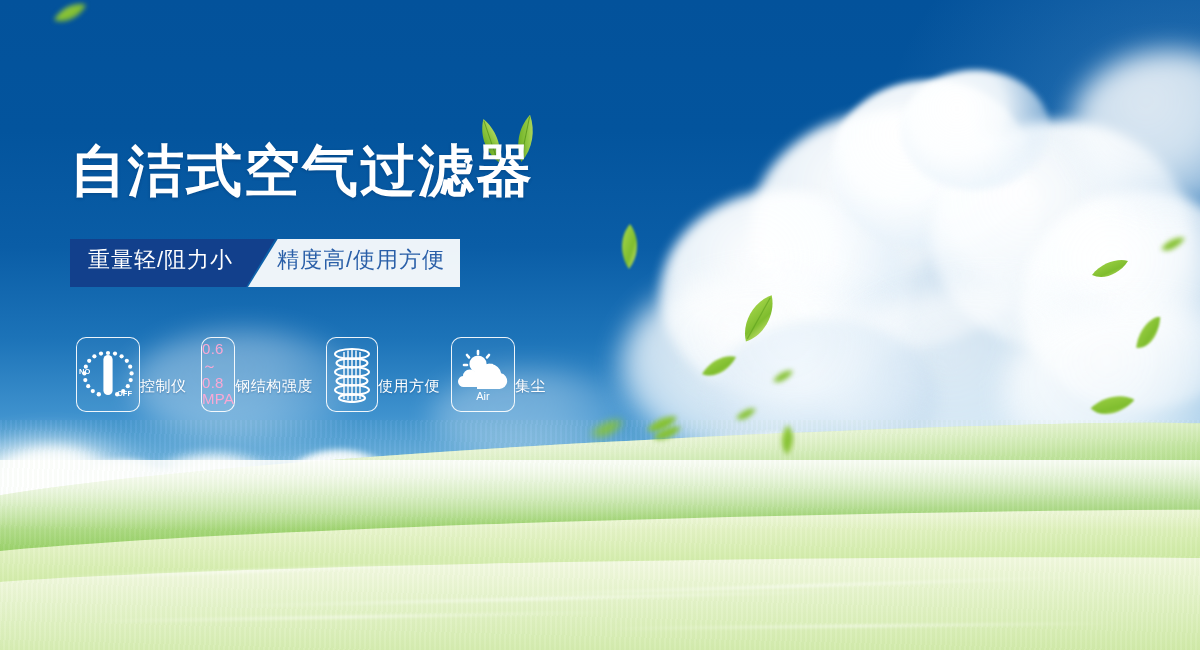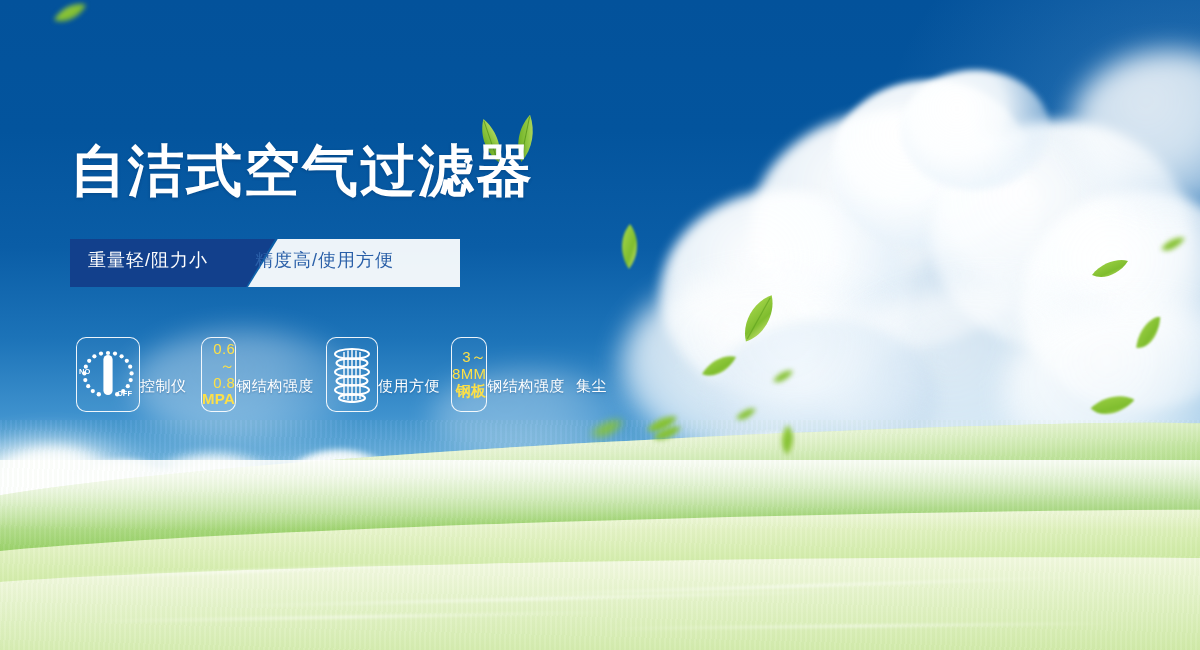--- a/index.html
+++ b/index.html
@@ -132,42 +132,42 @@
     background:#12408c;
     clip-path:polygon(0 0, 100% 0, 86% 100%, 0 100%);
   }
   .banner .right{
     position:absolute;left:178px;top:0;height:48px;width:212px;
     background:rgba(255,255,255,.93);
     clip-path:polygon(14% 0, 100% 0, 100% 100%, 0 100%);
   }
   .banner .lbl{
     position:absolute;top:0;height:41px;display:flex;align-items:center;
-    font-size:18px;letter-spacing:1px;white-space:nowrap;
+    font-size:22px;letter-spacing:1px;white-space:nowrap;
   }
   .banner .lbl.a{left:18px;color:#ffffff;}
-  .banner .lbl.b{left:185px;color:#2a5fa8;}
+  .banner .lbl.b{left:207px;color:#2a5fa8;}
 
   
   .features{position:absolute;left:76px;top:337px;display:flex;gap:50px;}
   .feat{width:75px;display:flex;flex-direction:row;align-items:center;}
   .feat .box{
     width:75px;height:75px;border:1.6px solid rgba(255,255,255,.92);
     border-radius:10px;position:relative;
     display:flex;align-items:center;justify-content:center;
     background:rgba(255,255,255,.035);
   }
   .feat .cap{
     margin-top:24px;font-size:15px;color:#ffffff;white-space:nowrap;
     text-shadow:0 1px 2px rgba(0,40,90,.3);letter-spacing:.5px;
   }
   .feat .txticon{
-    color:#fde047;text-align:right;line-height:1.12;font-size:15px;letter-spacing:.3px;
-  }
-  .feat .txticon .l2{display:block;font-weight:bold;}
+    color:#f9a8d4;text-align:left;line-height:1.12;font-size:15px;letter-spacing:.3px;
+  }
+  .feat .txticon .l2{display:block;}
   .icon-svg{display:block;}
 
   
   .leaf{position:absolute;pointer-events:none;}
   .leaf.b1{filter:blur(1.2px);}
   .leaf.b2{filter:blur(2.6px);}
   .leaf.b3{filter:blur(4.5px);}
 </style>
 </head>
 <body>
@@ -323,31 +323,42 @@
             <line x1="21" y1="3.5" x2="21" y2="53"></line>
             <line x1="25" y1="3" x2="25" y2="54"></line>
             <line x1="29" y1="3.5" x2="29" y2="53"></line>
             <line x1="33" y1="5" x2="33" y2="52"></line>
           </g>
         </svg>
       </div>
       <div class="cap">使用方便</div>
     </div>
 
+
     <div class="feat">
       <div class="box">
-        <div class="txticon">
-          <span>3～8MM</span>
-          <span class="l2">钢板</span>
-        </div>
+        <svg class="icon-svg" width="62" height="56" viewBox="0 0 62 56">
+          <g fill="#ffffff">
+
+            <circle cx="26" cy="17" r="8.6"></circle>
+            <g stroke="#ffffff" stroke-width="2.6" stroke-linecap="round">
+              <line x1="26" y1="4" x2="26" y2="7"></line>
+              <line x1="37" y1="8" x2="35" y2="10.4"></line>
+              <line x1="15" y1="8" x2="17" y2="10.4"></line>
+              <line x1="40" y1="18" x2="37" y2="18"></line>
+              <line x1="12" y1="18" x2="15" y2="18"></line>
+            </g>
+
+            <path d="M11 29 a6.5 6.5 0 0 1 6.5-6.5 a8 8 0 0 1 7.6 5.6 a6 6 0 0 1 -1.1 11.9 H12 a5.5 5.5 0 0 1 -1-11z"></path>
+
+            <path d="M25 40 a8.5 8.5 0 0 1 1.8-16.8 a12 12 0 0 1 22.3 3.1 a7.9 7.9 0 0 1 -1.6 15.6 H25 z"></path>
+          </g>
+          <text x="31" y="53" text-anchor="middle" font-family="'Liberation Sans',sans-serif" font-size="11" fill="#ffffff">Air</text>
+        </svg>
       </div>
-      <div class="cap">钢结构强度</div>
-    </div>
-
-    <div class="feat">
       <div class="cap">集尘</div>
     </div>
   </div>
 
   <svg class="leaf b2" style="left:52px;top:2px;" width="36" height="22" viewBox="0 0 36 22">
     <defs>
       <linearGradient id="lgB" x1="0" y1="0" x2="1" y2="1">
         <stop offset="0%" stop-color="#a9d94e"></stop>
           <stop offset="60%" stop-color="#7fbd2e"></stop>
         <stop offset="100%" stop-color="#cfe87a"></stop>

